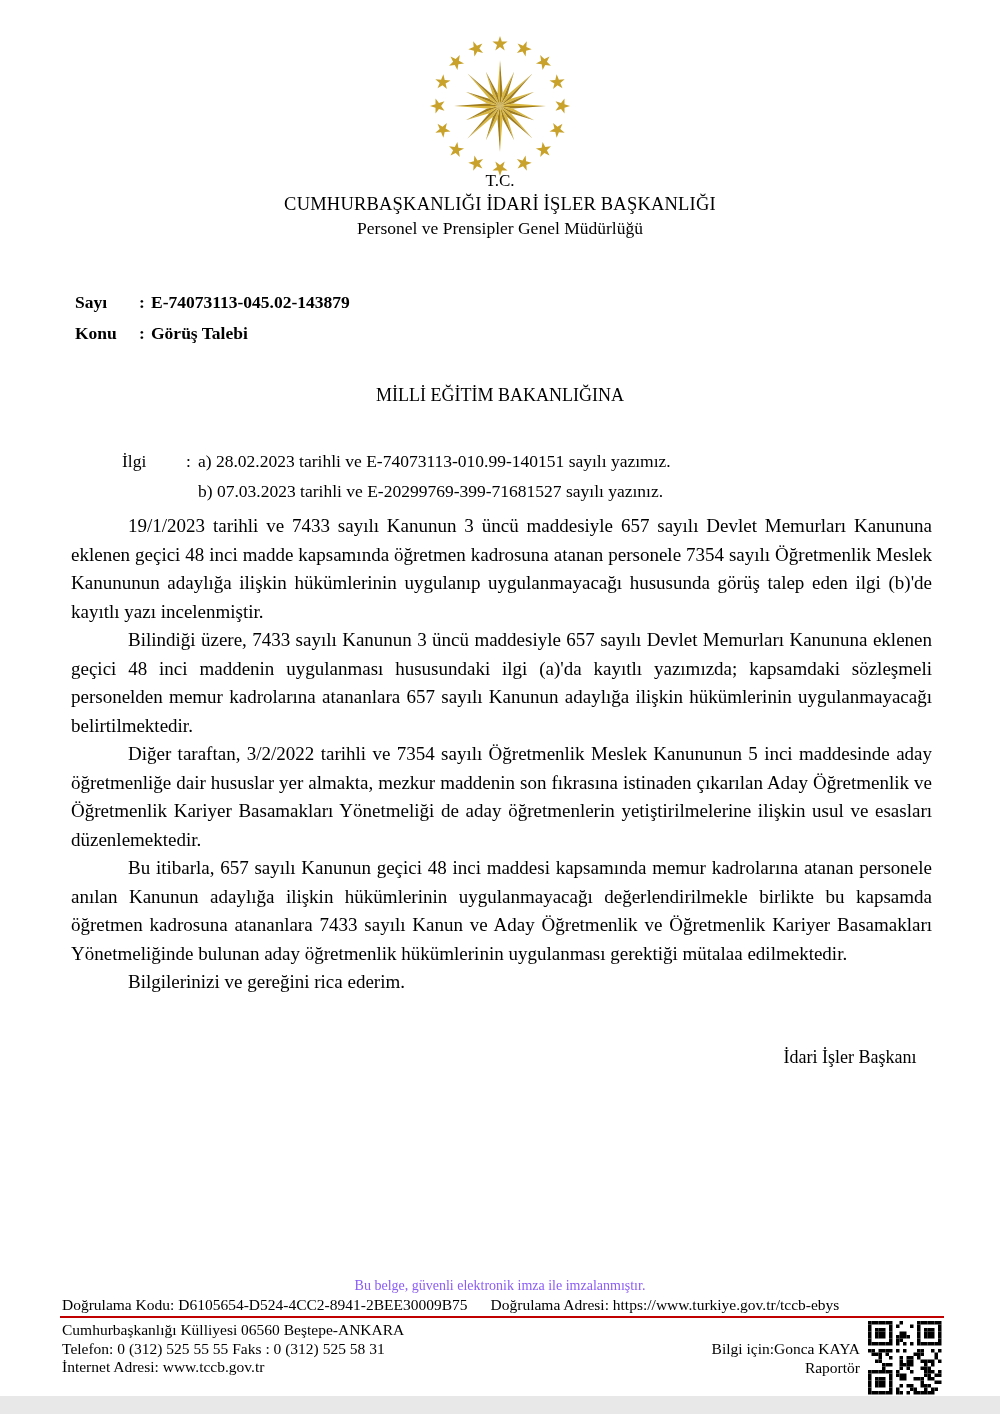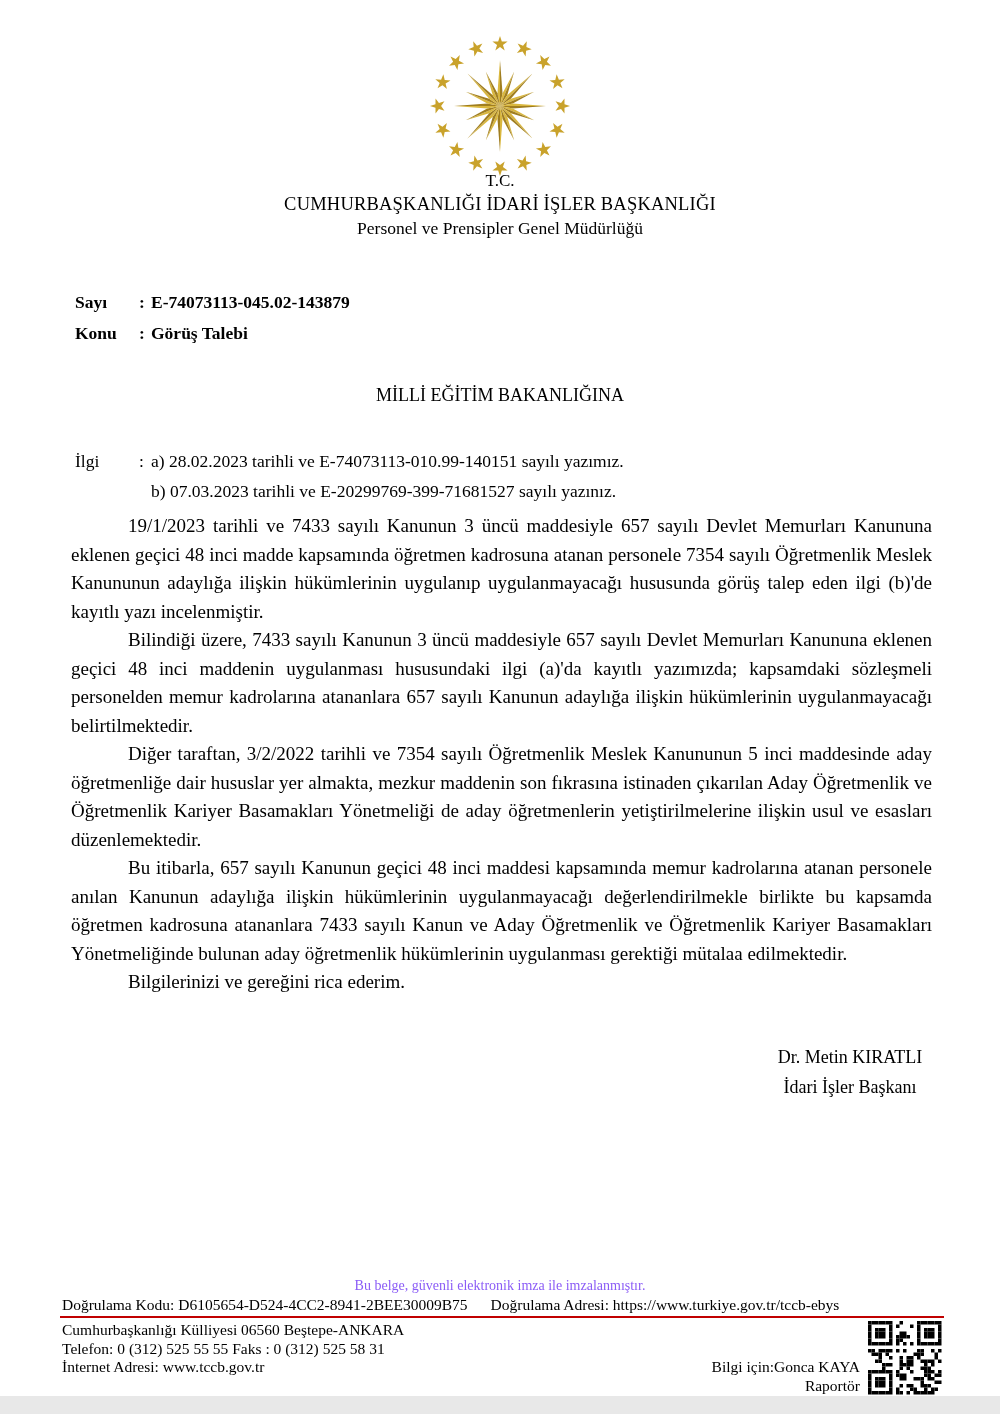--- a/index.html
+++ b/index.html
@@ -14,41 +14,41 @@
   .header .dept{font-size:17.5px;line-height:23px;}
 
   .meta{position:absolute;top:287px;left:75px;font-size:17.5px;}
   .meta-row{display:flex;height:31px;align-items:center;font-weight:bold;}
   .meta-label{width:64px;}
   .meta-colon{width:12px;}
 
   .recipient{position:absolute;top:385px;left:0;width:100%;text-align:center;font-size:18px;}
 
   .refs{position:absolute;top:446px;left:75px;font-size:17.5px;display:flex;}
-  .refs-label{width:64px;line-height:30px;}
+  .refs-label{width:64px;line-height:30px;margin-left:47px;}
   .refs-colon{width:12px;line-height:30px;}
   .refs-items div{line-height:30px;}
 
   .bodytext{position:absolute;top:512px;left:71px;width:861px;font-size:19px;
             line-height:28.5px;text-align:justify;}
   .bodytext p{margin:0;text-indent:57px;}
   .bodytext .closing{text-indent:57px;text-align:left;}
 
   .signature{position:absolute;top:1042px;left:700px;width:300px;text-align:center;
              font-size:18px;line-height:30px;}
 
   .footer-notice{position:absolute;top:1278px;left:0;width:100%;text-align:center;
                  font-size:14px;}
   .verify-row{position:absolute;top:1296px;left:62px;right:58px;display:flex;
               justify-content:flex-start;font-size:15.5px;gap:23px;}
   .red-line{position:absolute;top:1316px;left:60px;right:56px;height:2px;}
   .footer-bottom{position:absolute;top:1321px;left:62px;right:58px;display:flex;
                  justify-content:space-between;align-items:flex-start;}
   .addr{font-size:15.5px;line-height:18.5px;}
-  .contact{display:flex;gap:8px;align-items:flex-end;}
+  .contact{display:flex;gap:8px;align-items:center;}
   .contact-col{text-align:right;font-size:15.5px;line-height:18.5px;padding-top:1px;}
   .kep-link{text-decoration:underline;cursor:pointer;}
   .qr{width:74px;height:74px;}
 </style>
 </head>
 <body>
 
 <div class="page">
 
   <div class="emblem" id="emblem"><svg xmlns="http://www.w3.org/2000/svg" width="150" height="140" viewBox="0 0 150 140">
@@ -134,21 +134,20 @@
 
   <div class="bodytext">
     <p>19/1/2023 tarihli ve 7433 sayılı Kanunun 3 üncü maddesiyle 657 sayılı Devlet Memurları Kanununa eklenen geçici 48 inci madde kapsamında öğretmen kadrosuna atanan personele 7354 sayılı Öğretmenlik Meslek Kanununun adaylığa ilişkin hükümlerinin uygulanıp uygulanmayacağı hususunda görüş talep eden ilgi (b)'de kayıtlı yazı incelenmiştir.</p>
     <p>Bilindiği üzere, 7433 sayılı Kanunun 3 üncü maddesiyle 657 sayılı Devlet Memurları Kanununa eklenen geçici 48 inci maddenin uygulanması hususundaki ilgi (a)'da kayıtlı yazımızda; kapsamdaki sözleşmeli personelden memur kadrolarına atananlara 657 sayılı Kanunun adaylığa ilişkin hükümlerinin uygulanmayacağı belirtilmektedir.</p>
     <p>Diğer taraftan, 3/2/2022 tarihli ve 7354 sayılı Öğretmenlik Meslek Kanununun 5 inci maddesinde aday öğretmenliğe dair hususlar yer almakta, mezkur maddenin son fıkrasına istinaden çıkarılan Aday Öğretmenlik ve Öğretmenlik Kariyer Basamakları Yönetmeliği de aday öğretmenlerin yetiştirilmelerine ilişkin usul ve esasları düzenlemektedir.</p>
     <p>Bu itibarla, 657 sayılı Kanunun geçici 48 inci maddesi kapsamında memur kadrolarına atanan personele anılan Kanunun adaylığa ilişkin hükümlerinin uygulanmayacağı değerlendirilmekle birlikte bu kapsamda öğretmen kadrosuna atananlara 7433 sayılı Kanun ve Aday Öğretmenlik ve Öğretmenlik Kariyer Basamakları Yönetmeliğinde bulunan aday öğretmenlik hükümlerinin uygulanması gerektiği mütalaa edilmektedir.</p>
     <p class="closing">Bilgilerinizi ve gereğini rica ederim.</p>
   </div>
 
   <div class="signature">
-    <div>Dr. Metin KIRATLI</div>
     <div>İdari İşler Başkanı</div>
   </div>
 
   <div class="footer-notice" id="notice" style="color: #8b5cf6;">Bu belge, güvenli elektronik imza ile imzalanmıştır.</div>
 
   <div class="verify-row">
     <span>Doğrulama Kodu: D6105654-D524-4CC2-8941-2BEE30009B75</span>
     <span>Doğrulama Adresi: https://www.turkiye.gov.tr/tccb-ebys</span>
   </div>
 

